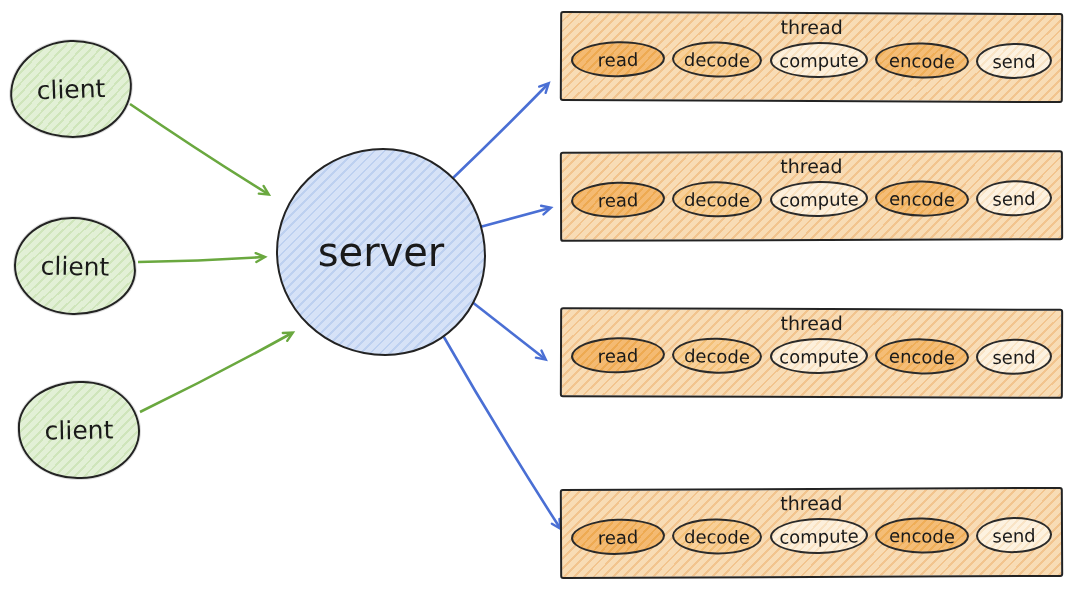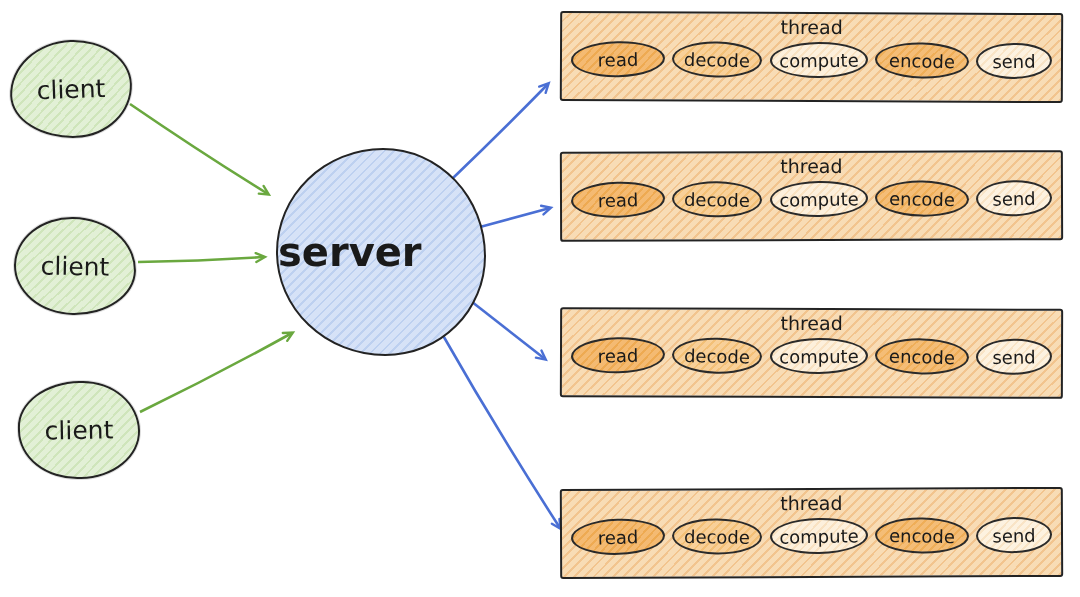--- a/index.html
+++ b/index.html
@@ -17,22 +17,22 @@
     background:repeating-linear-gradient(135deg,#e2f0d6 0 5px,#cfe5bb 5px 7px);
     box-shadow:0 0 0 1px rgba(35,35,35,.15);
   }
   .client.c0{left:10px;top:40px;border-radius:51% 49% 47% 53%/55% 47% 53% 45%;transform:rotate(-2deg);}
   .client.c1{left:14px;top:217px;border-radius:48% 52% 51% 49%/50% 54% 46% 50%;transform:rotate(1deg);}
   .client.c2{left:18px;top:381px;border-radius:52% 48% 50% 50%/47% 53% 49% 51%;transform:rotate(-1deg);}
   .server{
     position:absolute;left:276px;top:148px;width:206px;height:204px;z-index:2;
     border:2.5px solid #232323;
     border-radius:51% 49% 48% 52%/50% 52% 48% 50%;
-    display:flex;align-items:center;
-    font-size:40px;font-weight:700;
+    display:flex;align-items:center;justify-content:center;
+    font-size:40px;font-weight:400;
     background:repeating-linear-gradient(135deg,#d6e2f7 0 5px,#bdd0f0 5px 7px);
   }
   
   .thread{
     position:absolute;left:560px;width:503px;height:90px;z-index:2;
     border:2px solid #232323;border-radius:3px;
     background:repeating-linear-gradient(135deg,#f8dcb5 0 5px,#f2c48e 5px 7px);
     box-sizing:border-box;
   }
   .thread.t0{top:12px;transform:rotate(.25deg);}

